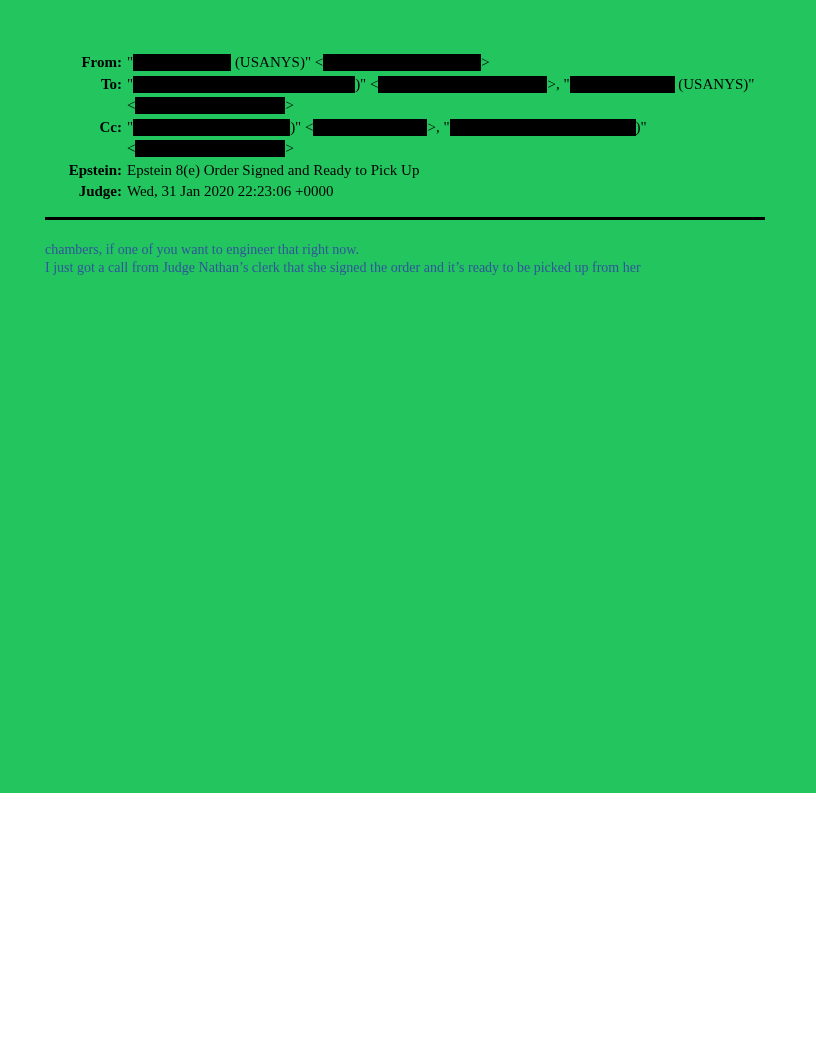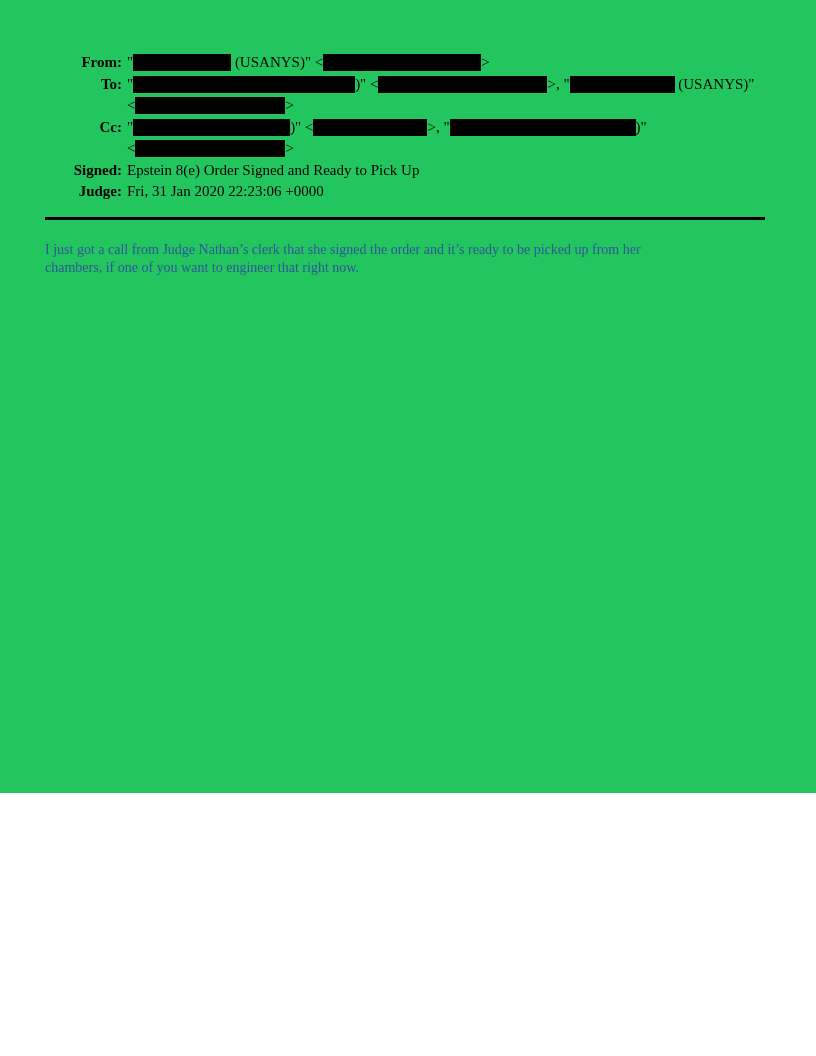--- a/index.html
+++ b/index.html
@@ -74,31 +74,31 @@
       <div class="header-label">To:</div>
       <div class="header-value"><span>"</span><span class="redaction" style="width: 222px;"></span><span>)" &lt;</span><span class="redaction" style="width: 169px;"></span><span>&gt;, "</span><span class="redaction" style="width: 105px;"></span><span> (USANYS)"</span><br><span>&lt;</span><span class="redaction" style="width: 150px;"></span><span>&gt;</span></div>
     </div>
 
     <div class="header-row">
       <div class="header-label">Cc:</div>
       <div class="header-value"><span>"</span><span class="redaction" style="width: 157px;"></span><span>)" &lt;</span><span class="redaction" style="width: 114px;"></span><span>&gt;, "</span><span class="redaction" style="width: 186px;"></span><span>)"</span><br><span>&lt;</span><span class="redaction" style="width: 150px;"></span><span>&gt;</span></div>
     </div>
 
     <div class="header-row">
-      <div class="header-label">Signed:</div>
+      <div class="header-label">Epstein:</div>
       <div class="header-value"><span>Epstein 8(e) Order Signed and Ready to Pick Up</span></div>
     </div>
 
     <div class="header-row">
       <div class="header-label">Judge:</div>
-      <div class="header-value"><span>Fri, 31 Jan 2020 22:23:06 +0000</span></div>
+      <div class="header-value"><span>Wed, 31 Jan 2020 22:23:06 +0000</span></div>
     </div>
 
   </div>
 
   <div class="divider" style="background: rgb(0, 0, 0);"></div>
 
   <div class="email-body" style="color: rgb(49, 86, 155);">
+    <div class="body-line">chambers, if one of you want to engineer that right now.</div>
     <div class="body-line">I just got a call from Judge Nathan’s clerk that she signed the order and it’s ready to be picked up from her</div>
-    <div class="body-line">chambers, if one of you want to engineer that right now.</div>
   </div>
 
 </div>
 
 </body></html>

